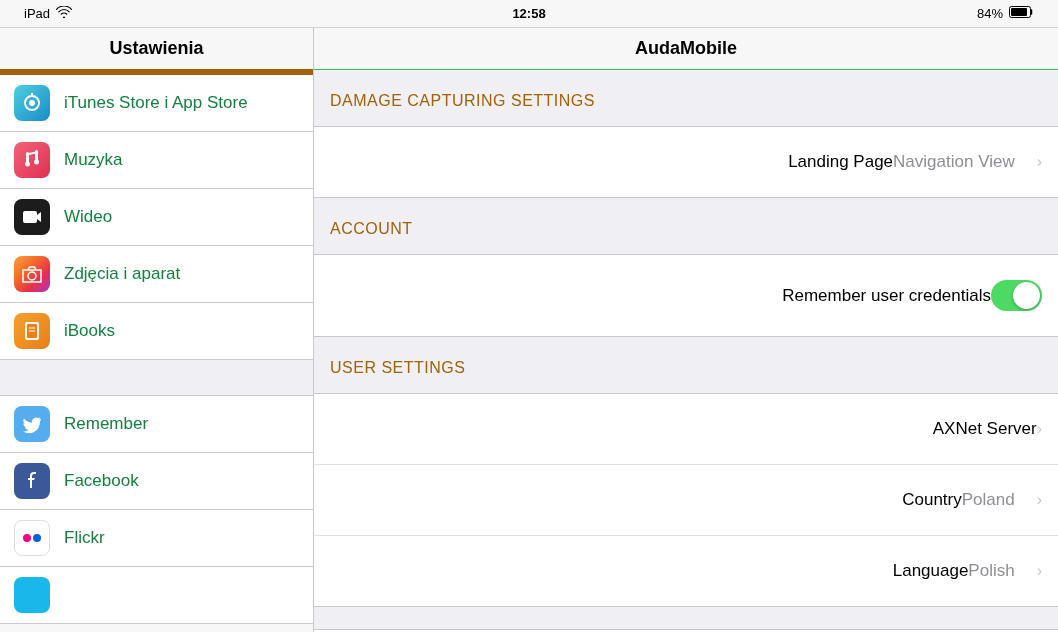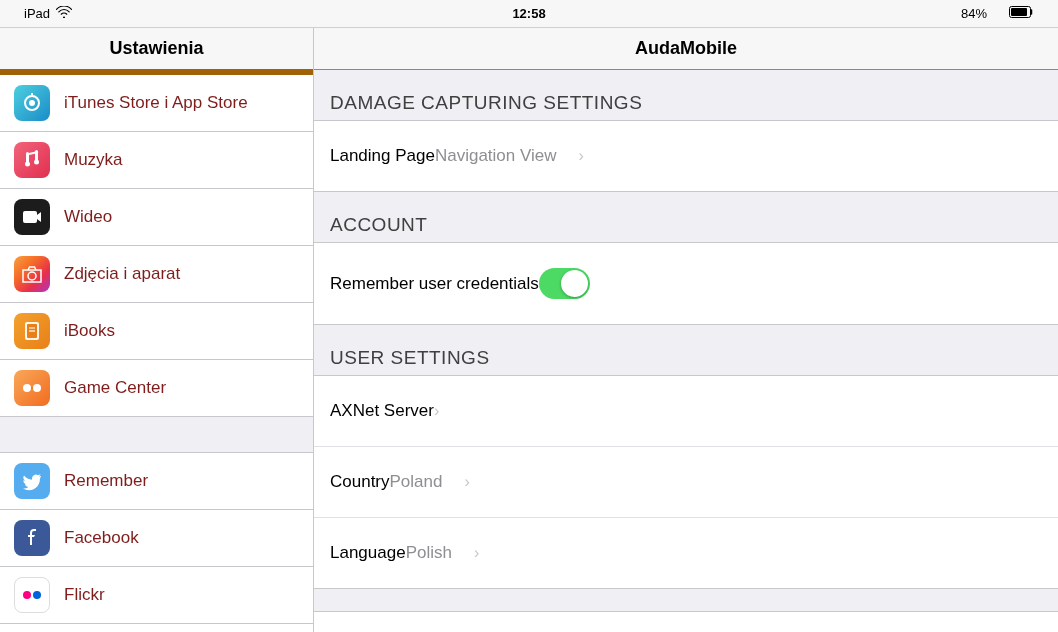--- a/index.html
+++ b/index.html
@@ -21,21 +21,21 @@
       align-items: center;
       justify-content: space-between;
       padding: 0 24px;
       font-size: 13px;
       font-weight: 500;
       border-bottom: 1px solid #d0d0d0;
       flex-shrink: 0;
     }
     .status-left { display: flex; align-items: center; gap: 6px; }
     .status-center { position: absolute; left: 50%; transform: translateX(-50%); font-weight: 600; }
-    .status-right { display: flex; align-items: center; gap: 22px; }
+    .status-right { display: flex; align-items: center; gap: 6px; }
 
     
     .main {
       display: flex;
       flex: 1;
       overflow: hidden;
     }
 
     
     .sidebar {
@@ -77,21 +77,21 @@
       flex-shrink: 0;
       display: flex;
       align-items: center;
       justify-content: center;
       font-size: 20px;
       color: #fff;
       overflow: hidden;
     }
     .sidebar-item .item-label {
       font-size: 17px;
-      color: #7f1d1d;
+      color: #15803d;
     }
     .sidebar-section-divider {
       height: 36px;
       background: #efeff4;
       border-bottom: 1px solid #c8c7cc;
     }
 
     
     .icon-itunes { background: linear-gradient(135deg, #4dcfe0, #1a8cc7); }
     .icon-muzyka { background: linear-gradient(135deg, #f2637a, #e03050); }
@@ -118,35 +118,35 @@
       font-size: 18px;
       font-weight: 600;
       color: #000;
       border-bottom: 1px solid #22c55e;
     }
 
     .section {
       margin-top: 22px;
     }
     .section-title {
-      font-size: 19px;
-      color: #404040;
+      font-size: 16px;
+      color: #a16207;
       text-transform: uppercase;
-      padding: 0 16px 6px 16px;
+      padding: 0 16px 16px 16px;
       letter-spacing: 0.5px;
     }
     .section-body {
       background: #fff;
       border-top: 1px solid #c8c7cc;
       border-bottom: 1px solid #c8c7cc;
     }
     .row {
       display: flex;
       align-items: center;
-      justify-content: flex-start;
+      justify-content: flex-end;
       padding: 25px 16px;
       border-bottom: 1px solid #e0e0e5;
       min-height: 50px;
       background: #fff;
     }
     .row:last-child { border-bottom: none; }
     .row-label {
       font-size: 17px;
       color: #000;
     }
@@ -274,30 +274,20 @@
           <svg width="22" height="22" viewBox="0 0 22 22">
               <rect x="4" y="2" width="14" height="18" rx="2" fill="#fff" opacity="0.9"></rect>
               <rect x="6" y="4" width="10" height="14" rx="1" fill="#e88018"></rect>
               <line x1="8" y1="8" x2="14" y2="8" stroke="#fff" stroke-width="1.2"></line>
               <line x1="8" y1="11" x2="14" y2="11" stroke="#fff" stroke-width="1.2"></line>
             </svg>
         </div>
         <span class="item-label">iBooks</span>
       </div>
 
-      <div class="sidebar-item">
-        <div class="item-icon icon-gamecenter">
-          <svg width="22" height="22" viewBox="0 0 22 22">
-              <circle cx="6" cy="11" r="4" fill="#fff"></circle>
-              <circle cx="16" cy="11" r="4" fill="#fff"></circle>
-              <line x1="10" y1="11" x2="12" y2="11" stroke="#e88018" stroke-width="2"></line>
-            </svg>
-        </div>
-        <span class="item-label">Game Center</span>
-      </div>
 
       <div class="sidebar-section-divider"></div>
 
       <div class="sidebar-item">
         <div class="item-icon icon-twitter">
           <svg width="22" height="22" viewBox="0 0 22 22">
               <path d="M20 5.8a7.8 7.8 0 01-2.2.6 3.9 3.9 0 001.7-2.1 7.8 7.8 0 01-2.5.9A3.9 3.9 0 0011 8.8a3.9 3.9 0 00.1.9A11.1 11.1 0 013 5.6a3.9 3.9 0 001.2 5.2 3.9 3.9 0 01-1.8-.5v.1a3.9 3.9 0 003.1 3.8 3.9 3.9 0 01-1.7.1 3.9 3.9 0 003.6 2.7A7.8 7.8 0 012 18.5a11 11 0 005.9 1.7c7.1 0 11-5.9 11-11v-.5A7.8 7.8 0 0020 5.8z" fill="#fff"></path>
             </svg>
         </div>
         <span class="item-label">Remember</span>

